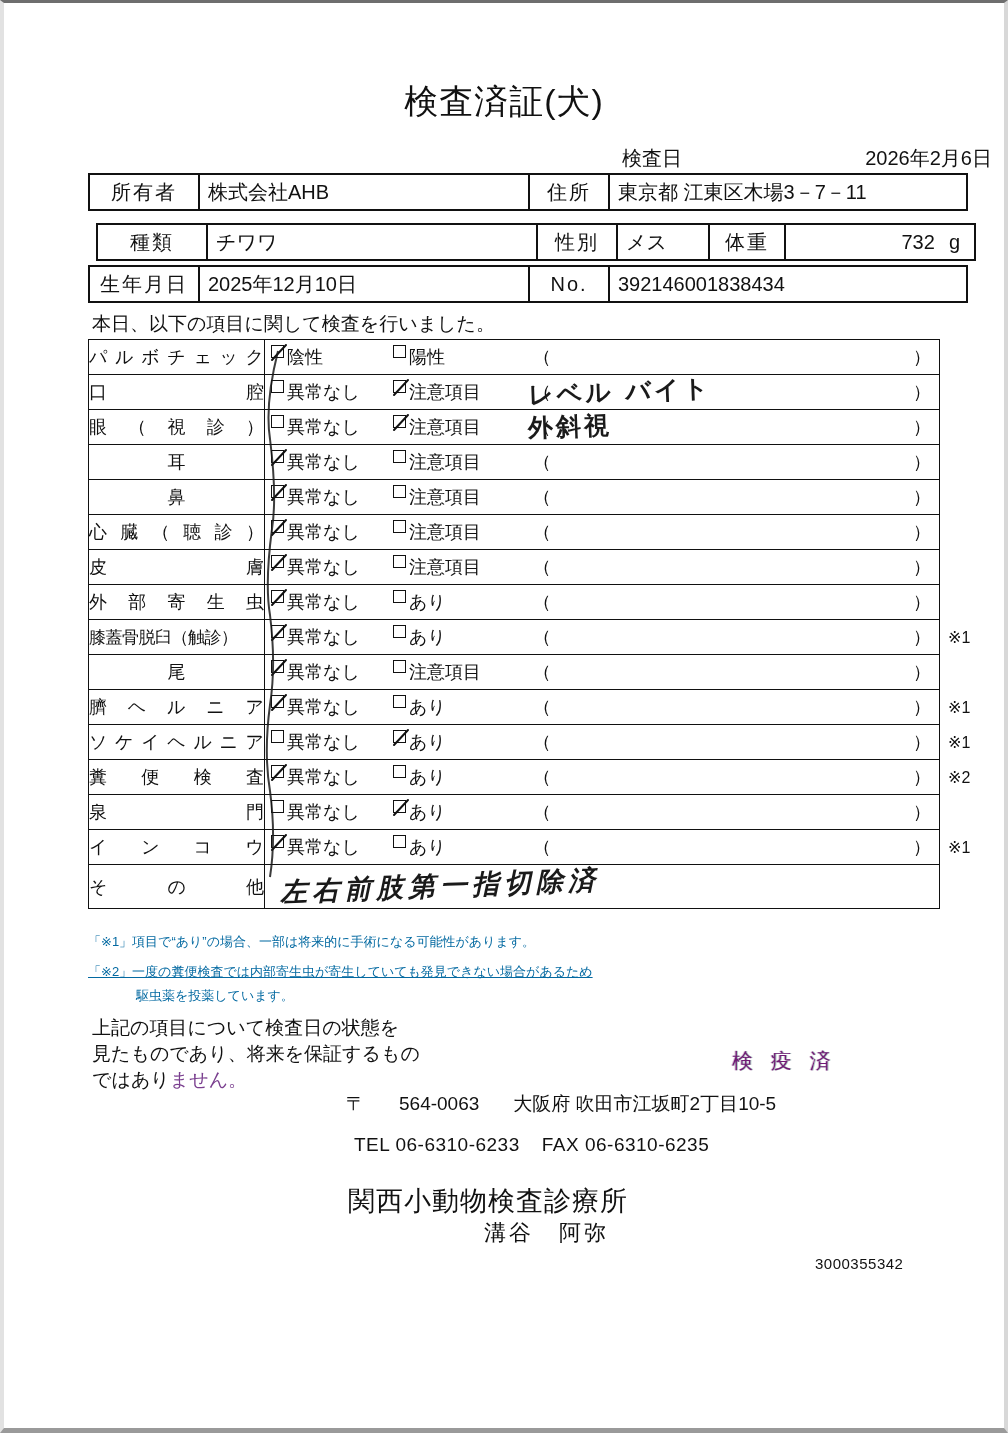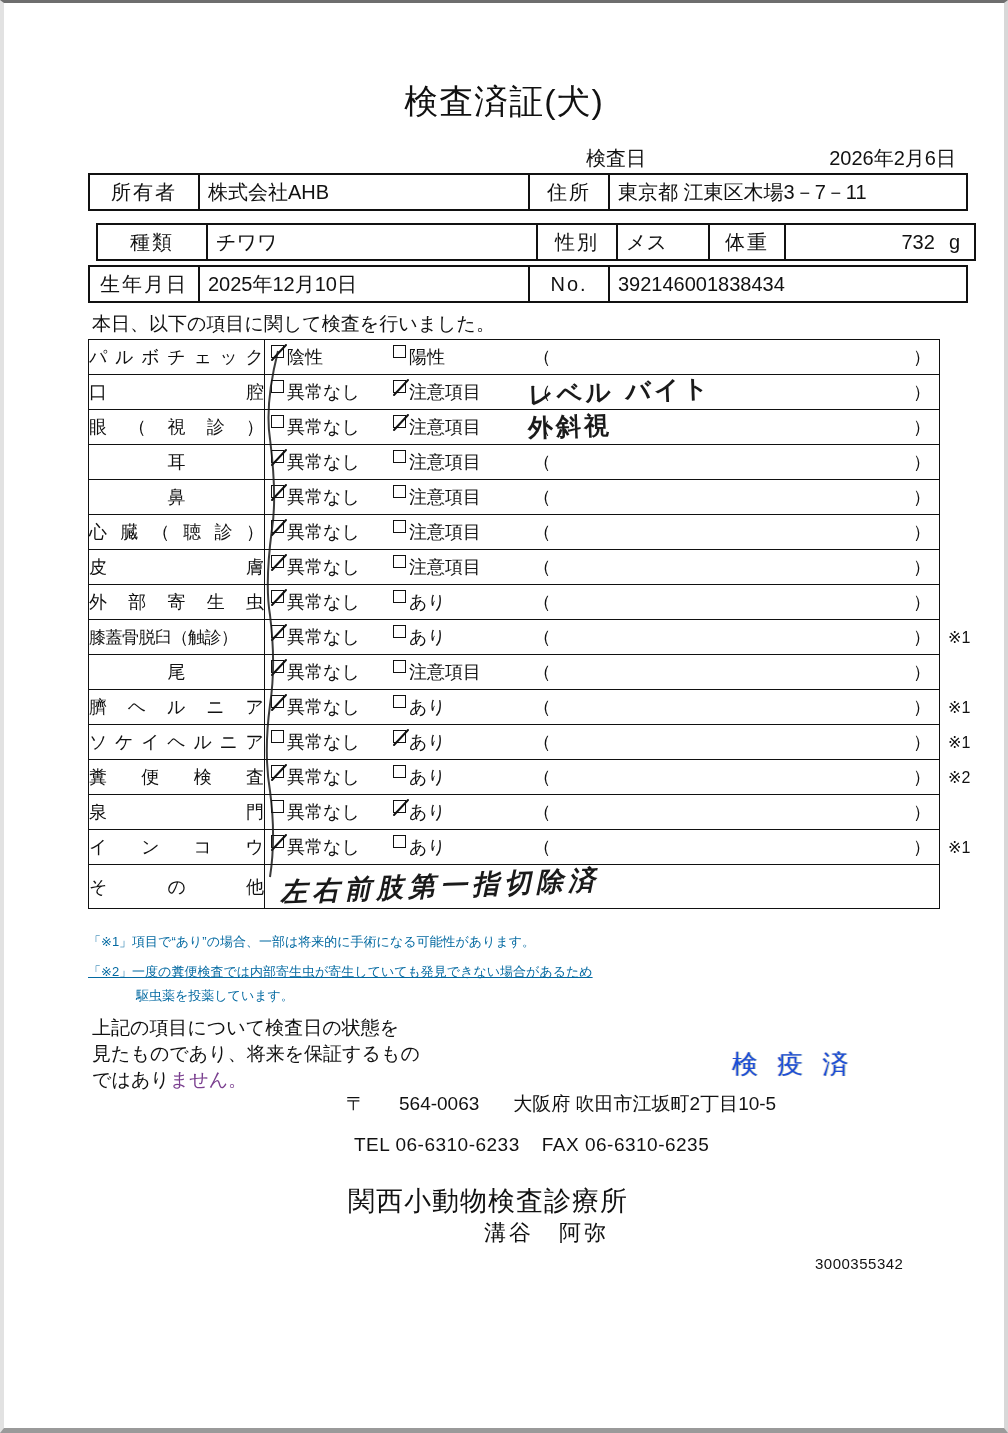--- a/index.html
+++ b/index.html
@@ -40,21 +40,21 @@
     font-size: 34px;
     letter-spacing: 1px;
     color: #111;
     font-weight: 500;
   }
 
   
   .insp-date-row {
     position: absolute;
     top: 142px;
-    left: 582px;
+    left: 618px;
     width: 370px;
     height: 28px;
     font-size: 20px;
     color: #111;
   }
   .insp-date-label { position: absolute; left: 0; top: 0; }
   .insp-date-value { position: absolute; right: 0; top: 0; white-space: nowrap; }
 
   
   .hdr {
@@ -204,23 +204,23 @@
     line-height: 26px;
     color: #111;
   }
   .disclaimer .faded { color: #7a3f8f; }
 
   
   .stamp {
     position: absolute;
     left: 728px;
     top: 1044px;
-    font-size: 26px;
+    font-size: 21px;
     letter-spacing: 6px;
-    color: #1d4ed8;
+    color: #701a75;
     text-shadow: 1px 0 0 rgba(70,140,120,0.45), -1px 0 0 rgba(150,90,140,0.35);
   }
 
   
   .clinic-line {
     position: absolute;
     font-size: 19px;
     color: #111;
     white-space: nowrap;
   }

